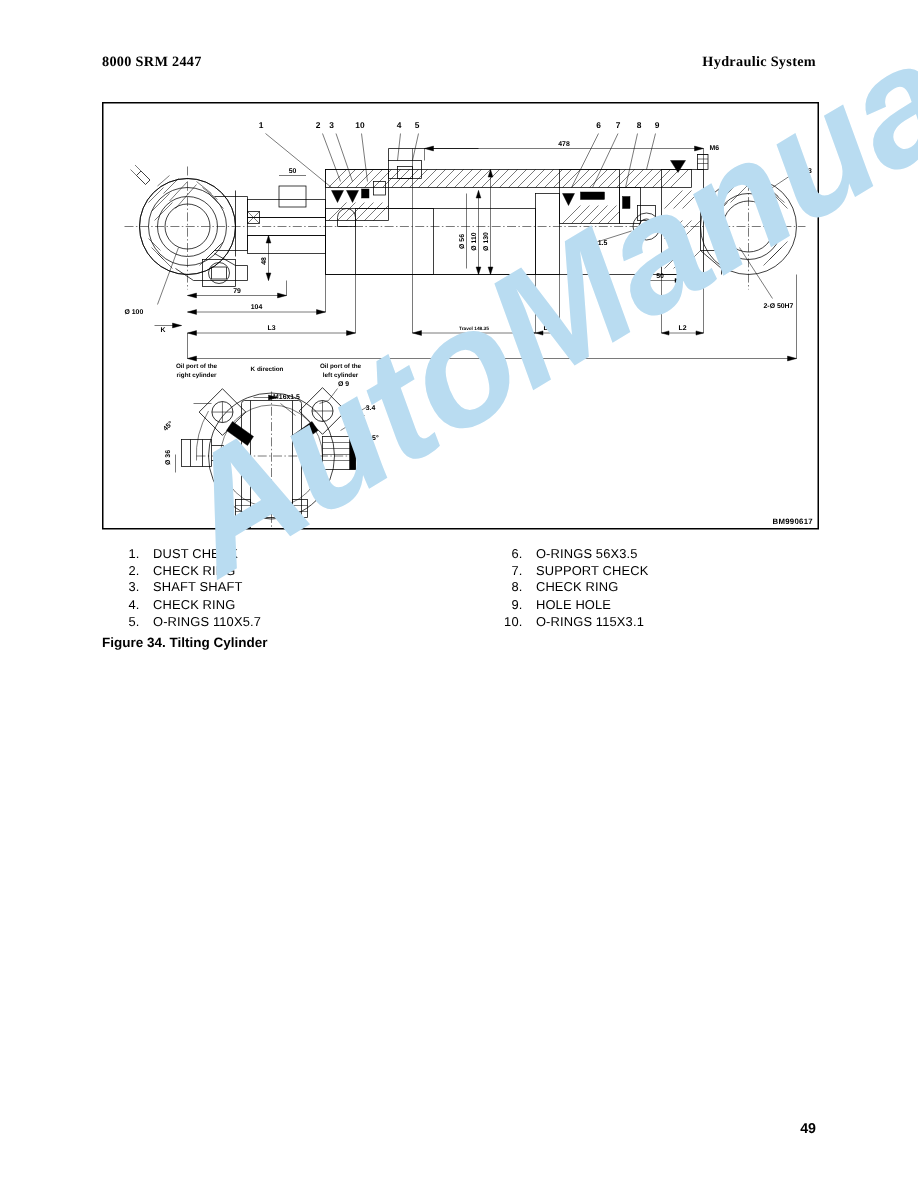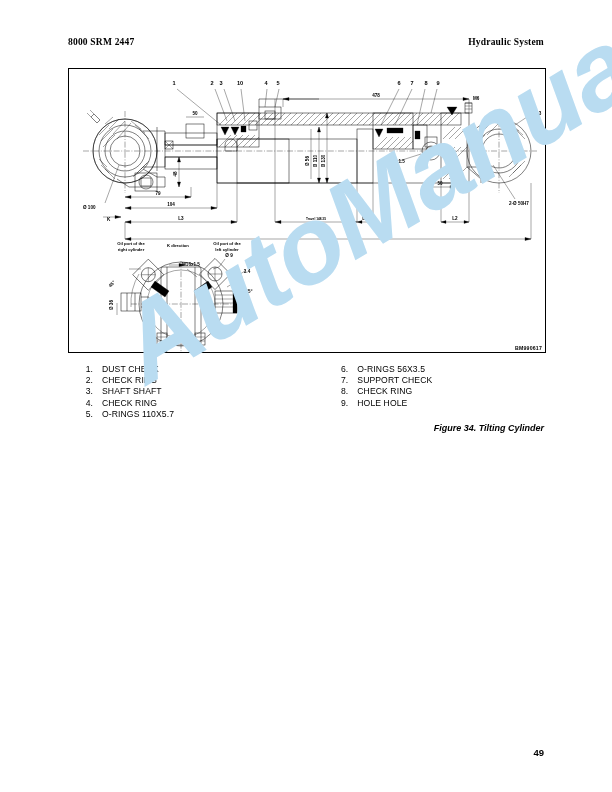--- a/index.html
+++ b/index.html
@@ -118,24 +118,23 @@
     padding-right: 9px;
     flex: none;
   }
 
   
   .figure-caption {
     position: absolute;
     left: 68px;
     top: 423px;
     width: 476px;
-    text-align: right;
+    text-align: left;
     font-size: 9px;
     font-weight: bold;
-    font-style: italic;
   }
 
   
   .page-number {
     position: absolute;
     right: 68px;
     bottom: 34px;
     font-size: 9.5px;
     font-weight: bold;
   }
@@ -513,20 +512,24 @@
       <span class="part-label">SUPPORT CHECK</span>
     </div>
     <div class="part-row">
       <span class="part-num">8.</span>
       <span class="part-label">CHECK RING</span>
     </div>
     <div class="part-row">
       <span class="part-num">9.</span>
       <span class="part-label">HOLE HOLE</span>
     </div>
+    <div class="part-row">
+      <span class="part-num">10.</span>
+      <span class="part-label">O-RINGS 115X3.1</span>
+    </div>
   </div>
 </div>
 
 <div class="figure-caption">Figure 34. Tilting Cylinder</div>
 
 <div class="page-number">49</div>
 
 <div class="watermark">
   <div class="watermark-text">AutoManual</div>
 </div>

